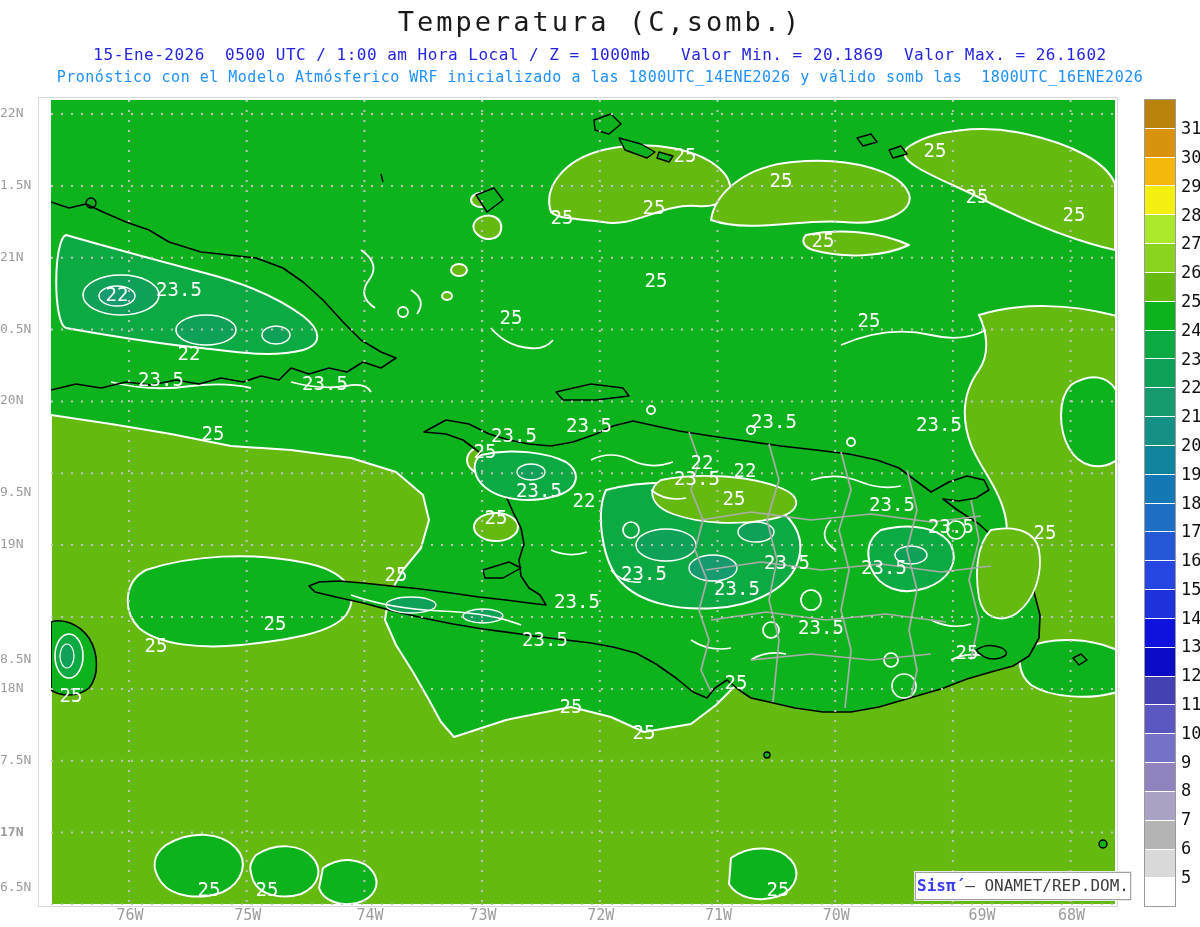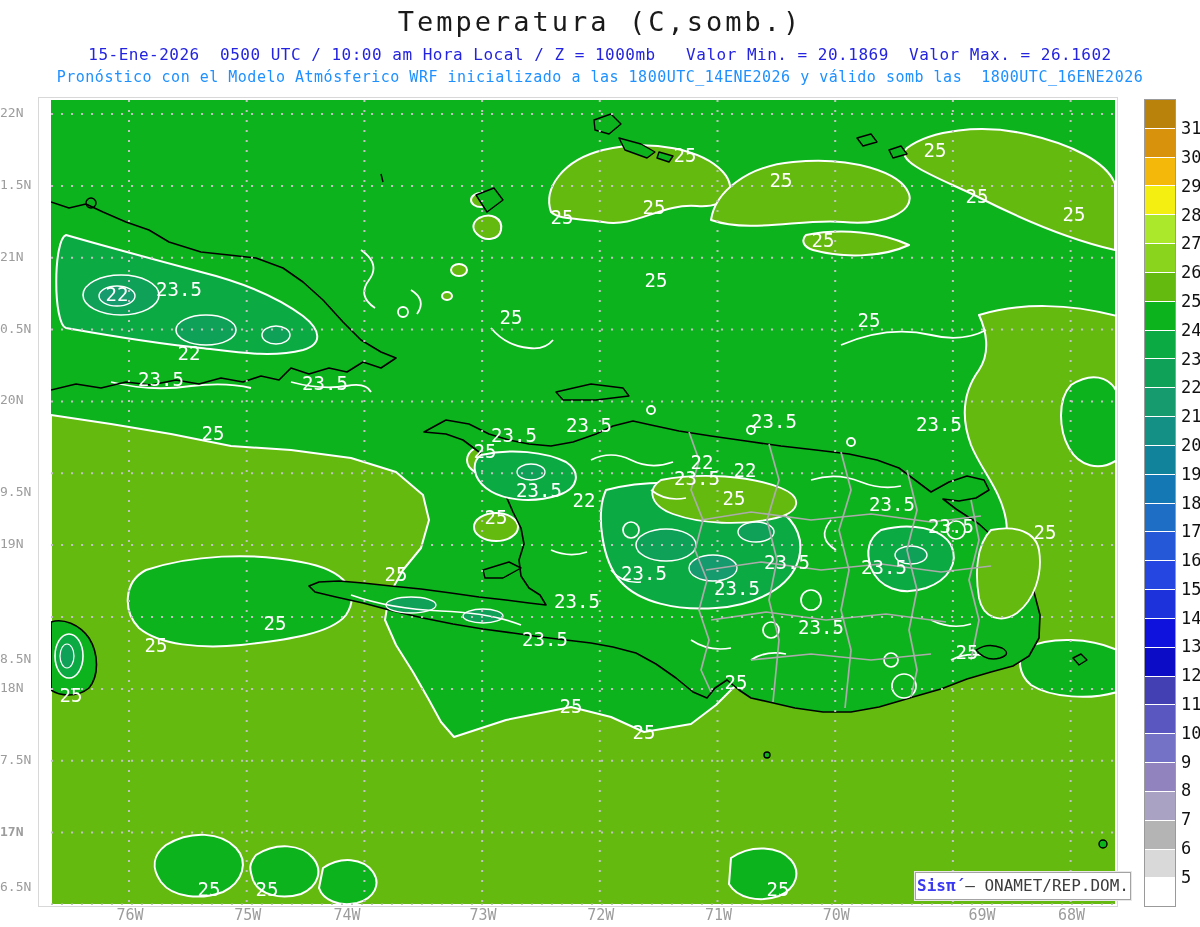--- a/index.html
+++ b/index.html
@@ -21,21 +21,21 @@
   .cbl{position:absolute;left:1181px;width:40px;font-size:17px;color:#111;}
   #watermark{position:absolute;left:915px;top:872px;width:214px;height:26px;background:#ffffff;
              border:1px solid #a3a3a3;box-shadow:0 0 0 1px #e8e8e8;font-size:16px;line-height:25px;
              text-align:center;color:#3d3d3d;white-space:pre;}
   #watermark .brand{font-weight:bold;}
 </style>
 </head>
 <body>
 
 <div class="hdr" id="title">Temperatura (C,somb.)</div>
-<div class="hdr" id="line2" style="color: rgb(36, 36, 224);">15-Ene-2026  0500 UTC / 10:00 am Hora Local / Z = 1000mb   Valor Min. = 20.1869  Valor Max. = 26.1602</div>
+<div class="hdr" id="line2" style="color: rgb(36, 36, 224);">15-Ene-2026  0500 UTC / 1:00 am Hora Local / Z = 1000mb   Valor Min. = 20.1869  Valor Max. = 26.1602</div>
 <div class="hdr" id="line3" style="color: rgb(30, 144, 255);">Pronóstico con el Modelo Atmósferico WRF inicializado a las 1800UTC_14ENE2026 y válido somb las  1800UTC_16ENE2026</div>
 
 <div id="frame"></div>
 
 <div id="mapwrap">
 <svg id="mapsvg" width="1064" height="805" viewBox="0 0 1064 805">
 
   <rect x="0" y="0" width="1064" height="805" fill="#0db31d"></rect>
 
   <g stroke="#ffffff" stroke-width="2" fill="none" stroke-linejoin="round">
@@ -248,21 +248,21 @@
     <span class="ylab" style="top:536.1px;position:absolute;left:0;width:46px;">19N</span>
     <span class="ylab" style="top:608px;position:absolute;left:0;width:46px;margin-top:43px;">8.5N</span>
     <span class="ylab" style="top:679.9px;position:absolute;left:0;width:46px;">18N</span>
     <span class="ylab" style="top:751.7px;position:absolute;left:0;width:46px;">7.5N</span>
     <span class="ylab" style="top:823.6px;position:absolute;left:0;width:46px;font-weight:bold;">17N</span>
     <span class="ylab" style="top:879px;position:absolute;left:0;width:46px;">6.5N</span>
   </div>
 <div id="xaxis">
     <span class="xlab" style="left:98px;">76W</span>
     <span class="xlab" style="left:215.7px;text-align:center;">75W</span>
-    <span class="xlab" style="left:315px;">74W</span>
+    <span class="xlab" style="left:338px;">74W</span>
     <span class="xlab" style="left:451.1px;">73W</span>
     <span class="xlab" style="left:568.8px;">72W</span>
     <span class="xlab" style="left:686.5px;">71W</span>
     <span class="xlab" style="left:804.2px;">70W</span>
     <span class="xlab" style="left:950px;">69W</span>
     <span class="xlab" style="left:1039.6px;">68W</span>
   </div>
 
 <div id="colorbar">
     <div class="seg" style="background: rgb(184, 130, 11);"></div>

